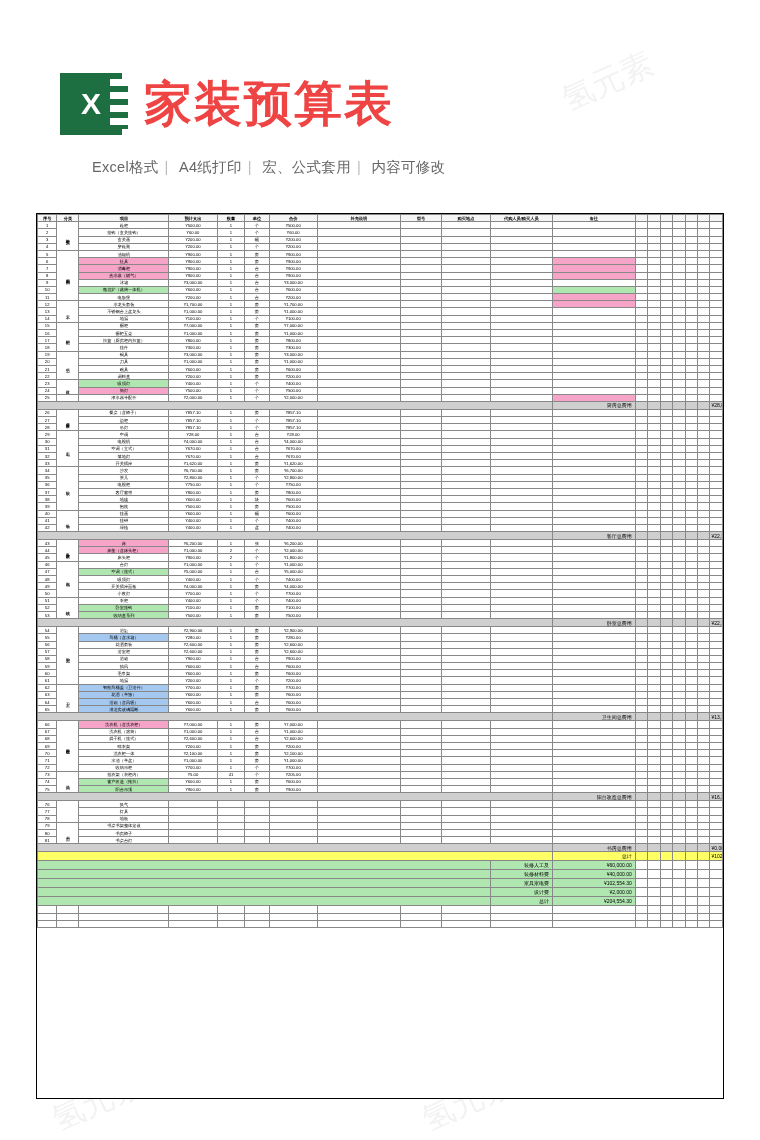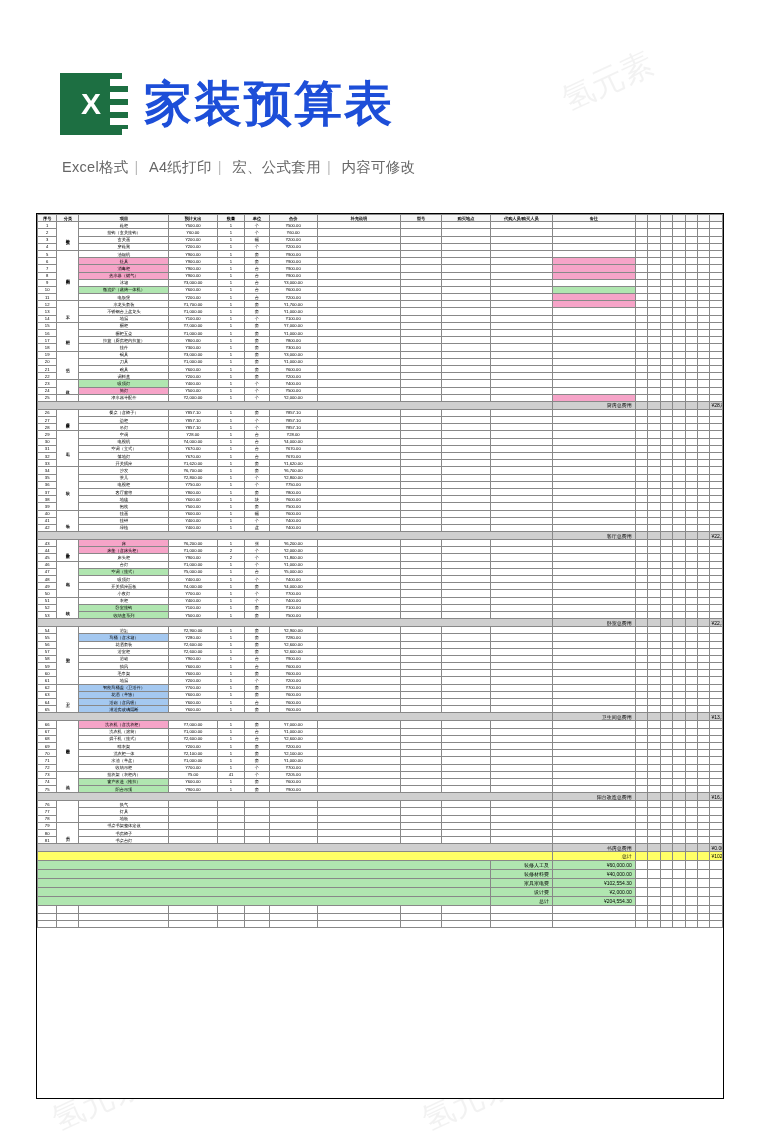--- a/index.html
+++ b/index.html
@@ -46,27 +46,27 @@
   }
   .excel-logo span {
     color: #fff;
     font-size: 30px;
     font-weight: bold;
     font-family: Arial, sans-serif;
   }
   .title {
     font-size: 48px;
     font-weight: 800;
-    color: #1d4ed8;
+    color: #ef4444;
     letter-spacing: 2px;
   }
   .meta {
     font-size: 14.5px;
     color: #666;
-    padding-left: 62px;
+    padding-left: 92px;
     letter-spacing: 0.3px;
   }
   .meta span.sep { margin: 0 6px; color: #bbb; }
   .sheet-wrap {
     margin: 36px 36px 0 36px;
     border: 1px solid #000;
     height: 886px;
     overflow: hidden;
     background: #fff;
     position: relative;

